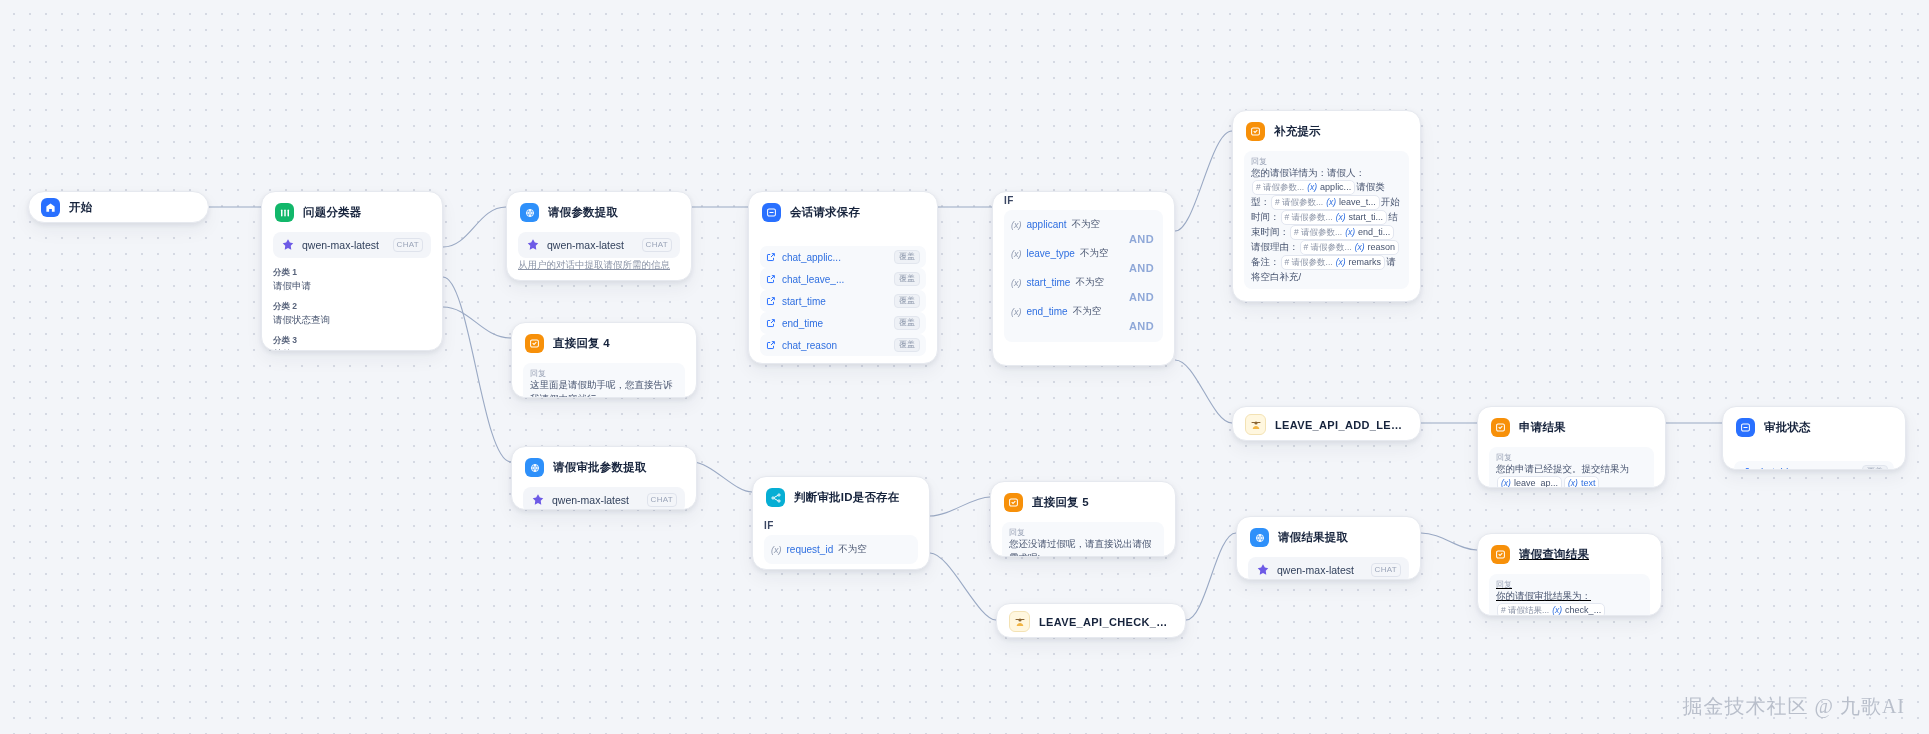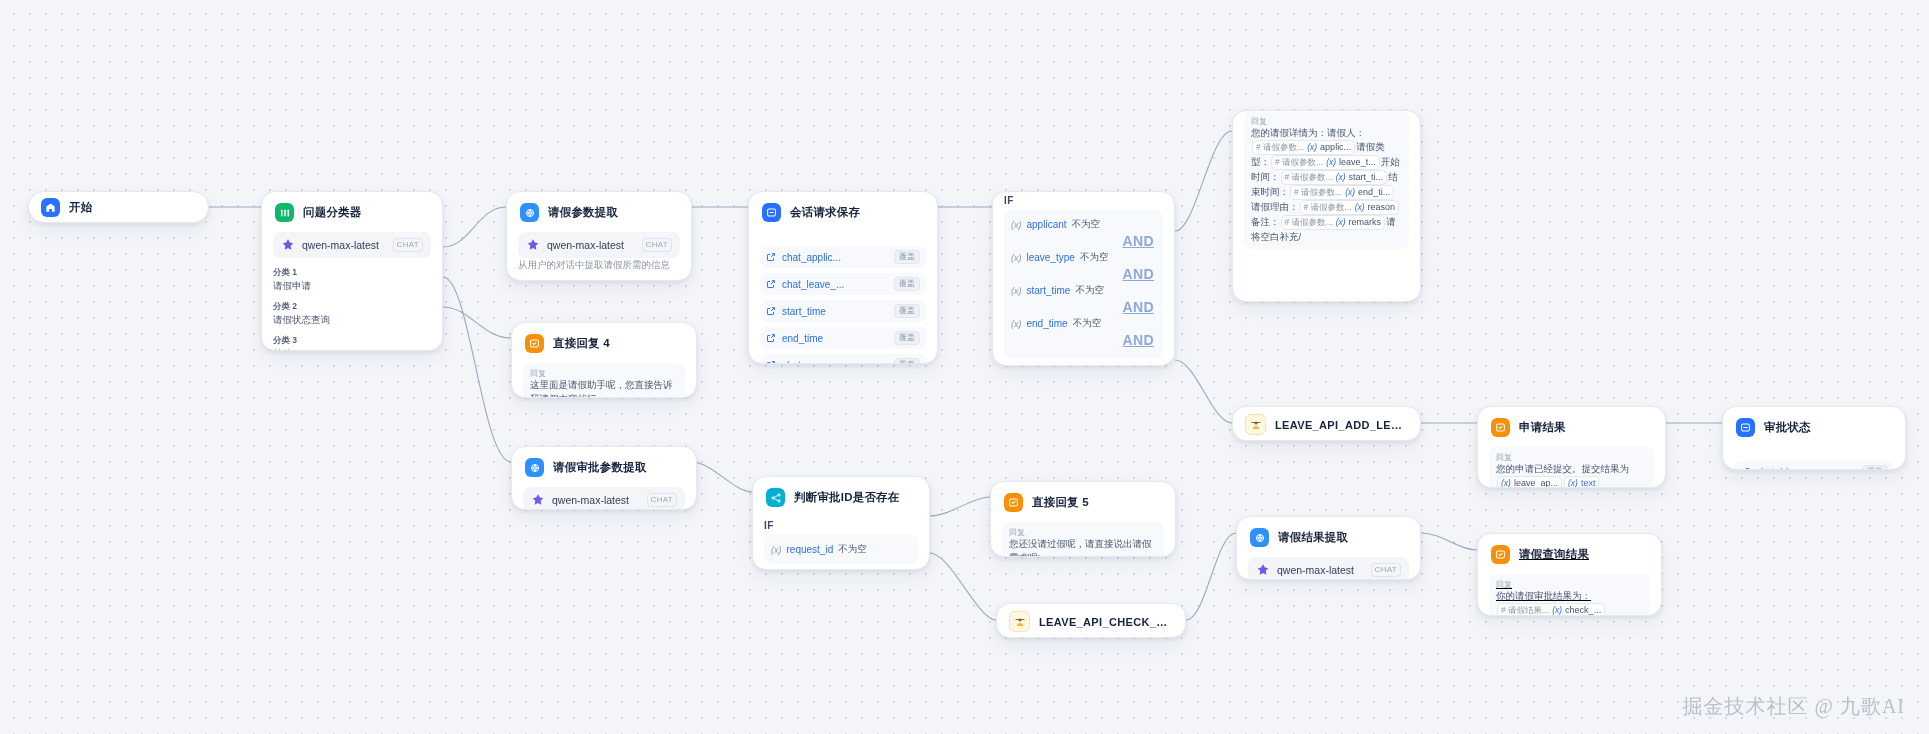--- a/index.html
+++ b/index.html
@@ -54,49 +54,49 @@
     display:flex;align-items:center;gap:7px;
     background:#f3f5f9;border-radius:8px;
     padding:6px 8px;
   }
   .mlogo{width:14px;height:14px;flex:0 0 14px;}
   .mname{font-size:10.5px;color:#32415c;white-space:nowrap;overflow:hidden;text-overflow:ellipsis;}
   .mtag{
     font-size:8px;color:#9aa4b8;border:1px solid #dfe3ec;border-radius:4px;
     padding:1px 3px;line-height:10px;margin-left:auto;flex:0 0 auto;letter-spacing:.3px;
   }
-  .mdesc{font-size:9.5px;line-height:14px;color:#8a93a6;margin-top:0;}
+  .mdesc{font-size:9.5px;line-height:14px;color:#8a93a6;margin-top:0;text-decoration:underline;}
 
   
   .cls{margin-top:9px;}
   .cls:first-child{margin-top:2px;}
   .cls-n{font-size:8.5px;font-weight:700;color:#5a6素;color:#57627a;line-height:11px;}
   .cls-v{font-size:9.5px;color:#46536e;line-height:13px;margin-top:1px;}
 
   
   .vrow{
     display:flex;align-items:center;gap:6px;
-    padding:4px 6px;border-radius:7px;background:#f7f9fc;margin-top:5px;
+    padding:4px 6px;border-radius:7px;background:#f7f9fc;
   }
   .vrow:first-child{margin-top:14px;}
   .vicon{flex:0 0 10px;color:#2970ff;display:flex;align-items:center;}
   .vname{font-size:10px;color:#2f6fe0;white-space:nowrap;overflow:hidden;text-overflow:ellipsis;}
   .vbadge{
     margin-left:auto;flex:0 0 auto;font-size:8px;color:#8c97ab;
     background:#eef1f6;border:1px solid #e2e6ee;border-radius:4px;padding:1px 4px;line-height:10px;
   }
 
   
   .branch{font-size:10px;font-weight:700;color:#3a4662;text-align:left;padding:1px 4px 4px 0;letter-spacing:.4px;}
   .condbox{background:#f7f9fc;border-radius:8px;padding:6px 7px;}
   .cond{display:flex;align-items:center;gap:5px;padding:2px 0;}
   .xchip{font-size:9px;color:#8f9ab0;font-style:italic;flex:0 0 auto;}
   .cvar{font-size:10px;color:#2f6fe0;}
   .cop{font-size:9.5px;color:#46536e;}
-  .androw{text-align:right;font-size:14px;font-weight:700;color:#8fa8d8;letter-spacing:.4px;padding:0 2px 0 0;text-decoration:underline;}
+  .androw{text-align:right;font-size:11px;font-weight:700;color:#8fa8d8;letter-spacing:.4px;padding:0 2px 0 0;}
 
   
   .ansbox{background:#f7f9fc;border-radius:8px;padding:6px 7px;position:relative;}
   .anslabel{font-size:8px;color:#99a2b5;line-height:9px;}
   .anstext{font-size:9.5px;line-height:13.5px;color:#46536e;word-break:break-all;}
   .chip{
     display:inline-flex;align-items:flex-start;gap:3px;
     background:#fff;border:1px solid #e3e7f0;border-radius:5px;
     padding:0 3px;margin:0 1px;font-size:9px;color:#46536e;vertical-align:middle;line-height:13px;
   }
@@ -342,20 +342,29 @@
         </div>
         <div class="androw">AND</div>
         <div class="cond"></div>
       </div>
 
   </div>
 
 </div>
 
 <div class="node" style="left:1232px;top:110px;width:189px;height:192px;">
+  <div class="nhead">
+    <span class="nicon ic-orange">
+      <svg width="11" height="11" viewBox="0 0 24 24" fill="none" stroke="#fff" stroke-width="2.2">
+          <rect x="3.5" y="4.5" width="17" height="15" rx="3"></rect>
+          <path d="M8 11l3 3 5-5"></path>
+        </svg>
+    </span>
+    <span class="ntitle">补充提示</span>
+  </div>
   <div class="nbody">
     <div class="ansbox">
       <div class="anslabel">回复</div>
       <div class="anstext" id="supp-text">您的请假详情为：请假人：<span class="chip">
             <span class="hash"># 请假参数...</span>
             <span class="x">(x)</span>
             <span>applic...</span>
           </span>请假类型：<span class="chip">
             <span class="hash"># 请假参数...</span>
             <span class="x">(x)</span>

